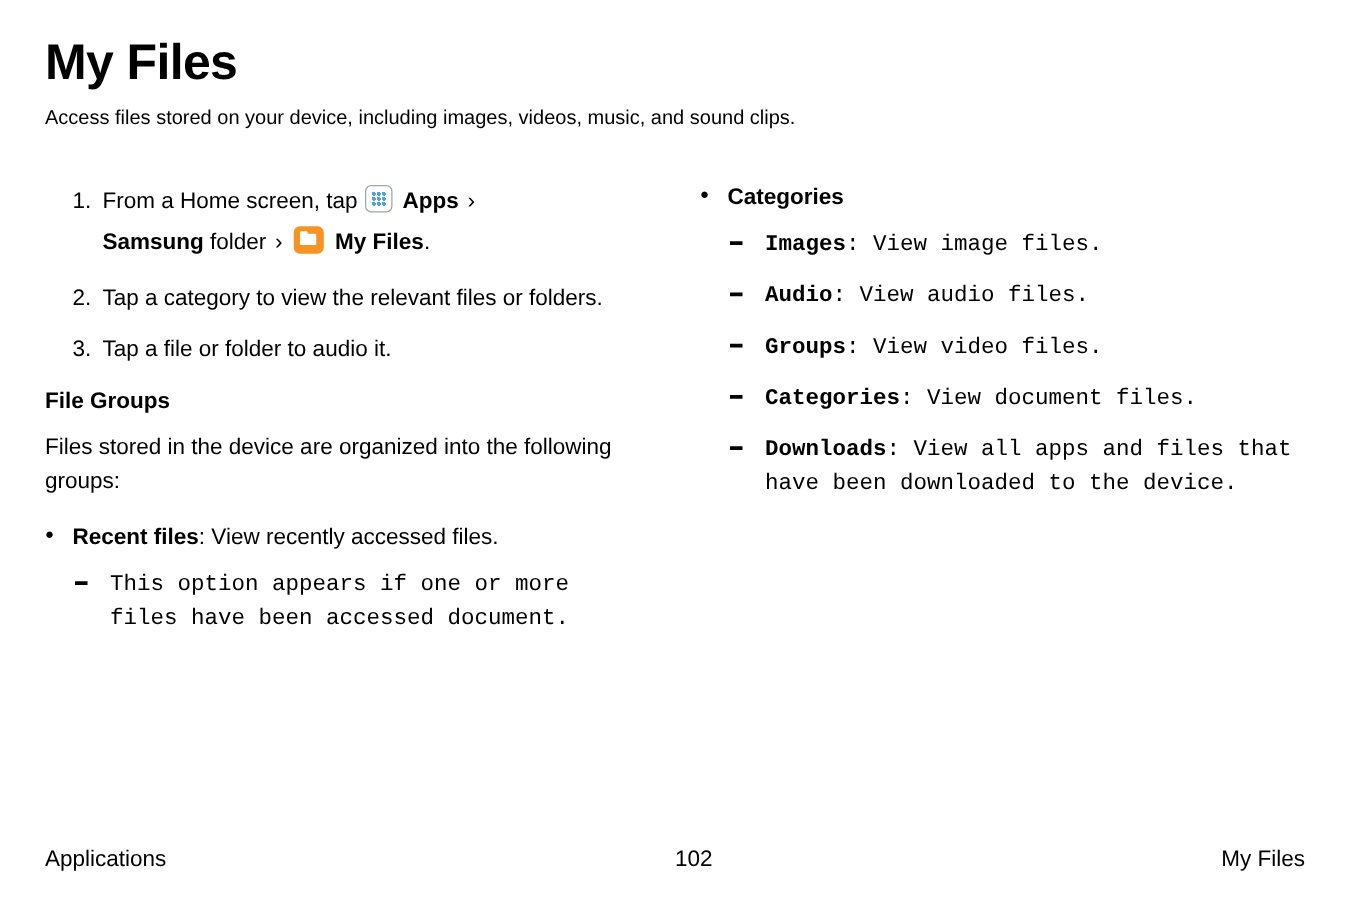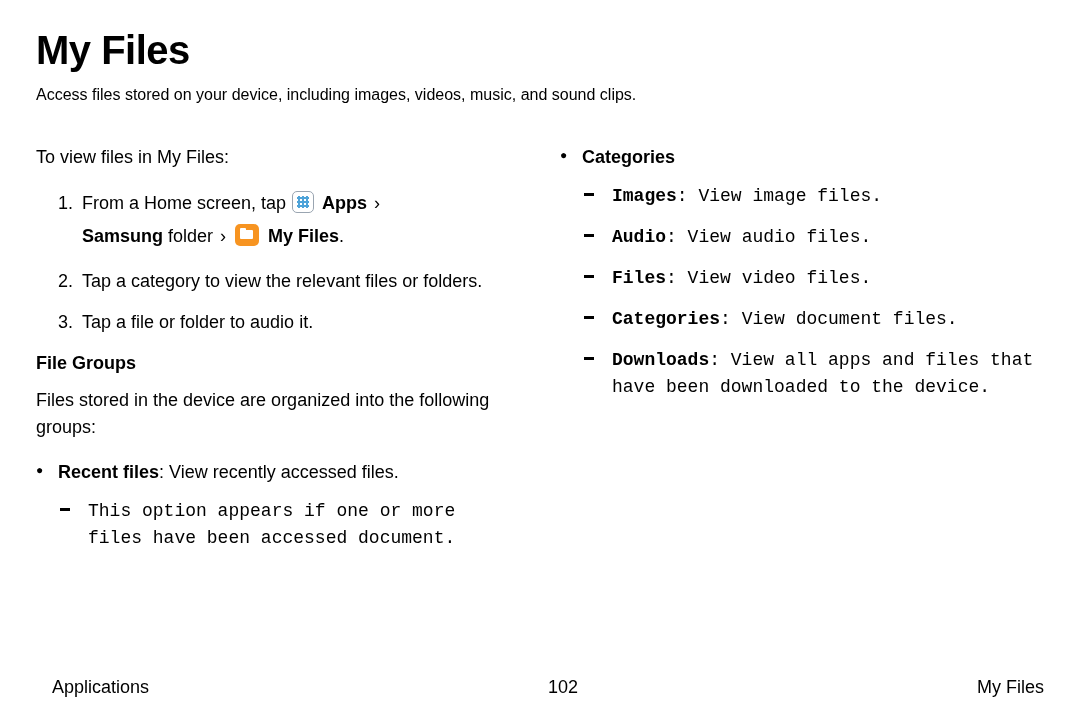--- a/index.html
+++ b/index.html
@@ -100,35 +100,34 @@
     content: "●"; position: absolute; left: -22px; top: 2px; font-size: 12px;
   }
   ul.dashes { list-style: none; padding-left: 30px; margin-top: 12px; }
   ul.dashes > li { margin-bottom: 14px; position: relative; font-family: Liberation Mono, monospace; }
   ul.dashes > li::before {
     content: ""; position: absolute; left: -28px; top: 10px;
     width: 10px; height: 3px; background: #000;
   }
   .footer {
     position: absolute;
-    bottom: 22px; left: 52px; right: 36px;
+    bottom: 22px; left: 36px; right: 36px;
     display: flex; justify-content: space-between;
     font-size: 18px;
     gap: 28px;
   }
 </style>
 </head>
 <body>
 
 <h1 class="page-title">My Files</h1>
 <p class="page-subtitle">Access files stored on your device, including images, videos, music, and sound clips.</p>
 
 <div class="columns">
   <div class="col">
-    <p class="intro-line">To view files in My Files:</p>
     <ol class="steps">
       <li>
         <span class="step1-line">
           <span>From a Home screen, tap </span>
           <span class="icon-apps"></span>
           <span class="bold">Apps</span><span class="chev"> › </span><br>
           <span class="bold">Samsung</span><span> folder </span><span class="chev">› </span>
           <span class="icon-folder"></span>
           <span class="bold">My Files</span><span>.</span>
         </span>
@@ -150,21 +149,21 @@
     </ul>
   </div>
 
   <div class="col">
     <ul class="bullets">
       <li>
         <span class="bold">Categories</span>
         <ul class="dashes">
           <li><span class="bold">Images</span><span>: View image files.</span></li>
           <li><span class="bold">Audio</span><span>: View audio files.</span></li>
-          <li><span class="bold">Files</span><span>: View video files.</span></li>
+          <li><span class="bold">Groups</span><span>: View video files.</span></li>
           <li><span class="bold">Categories</span><span>: View document files.</span></li>
           <li><span class="bold">Downloads</span><span>: View all apps and files that have been downloaded to the device.</span></li>
         </ul>
       </li>
     </ul>
   </div>
 </div>
 
 <div class="footer">
   <span>Applications</span>

